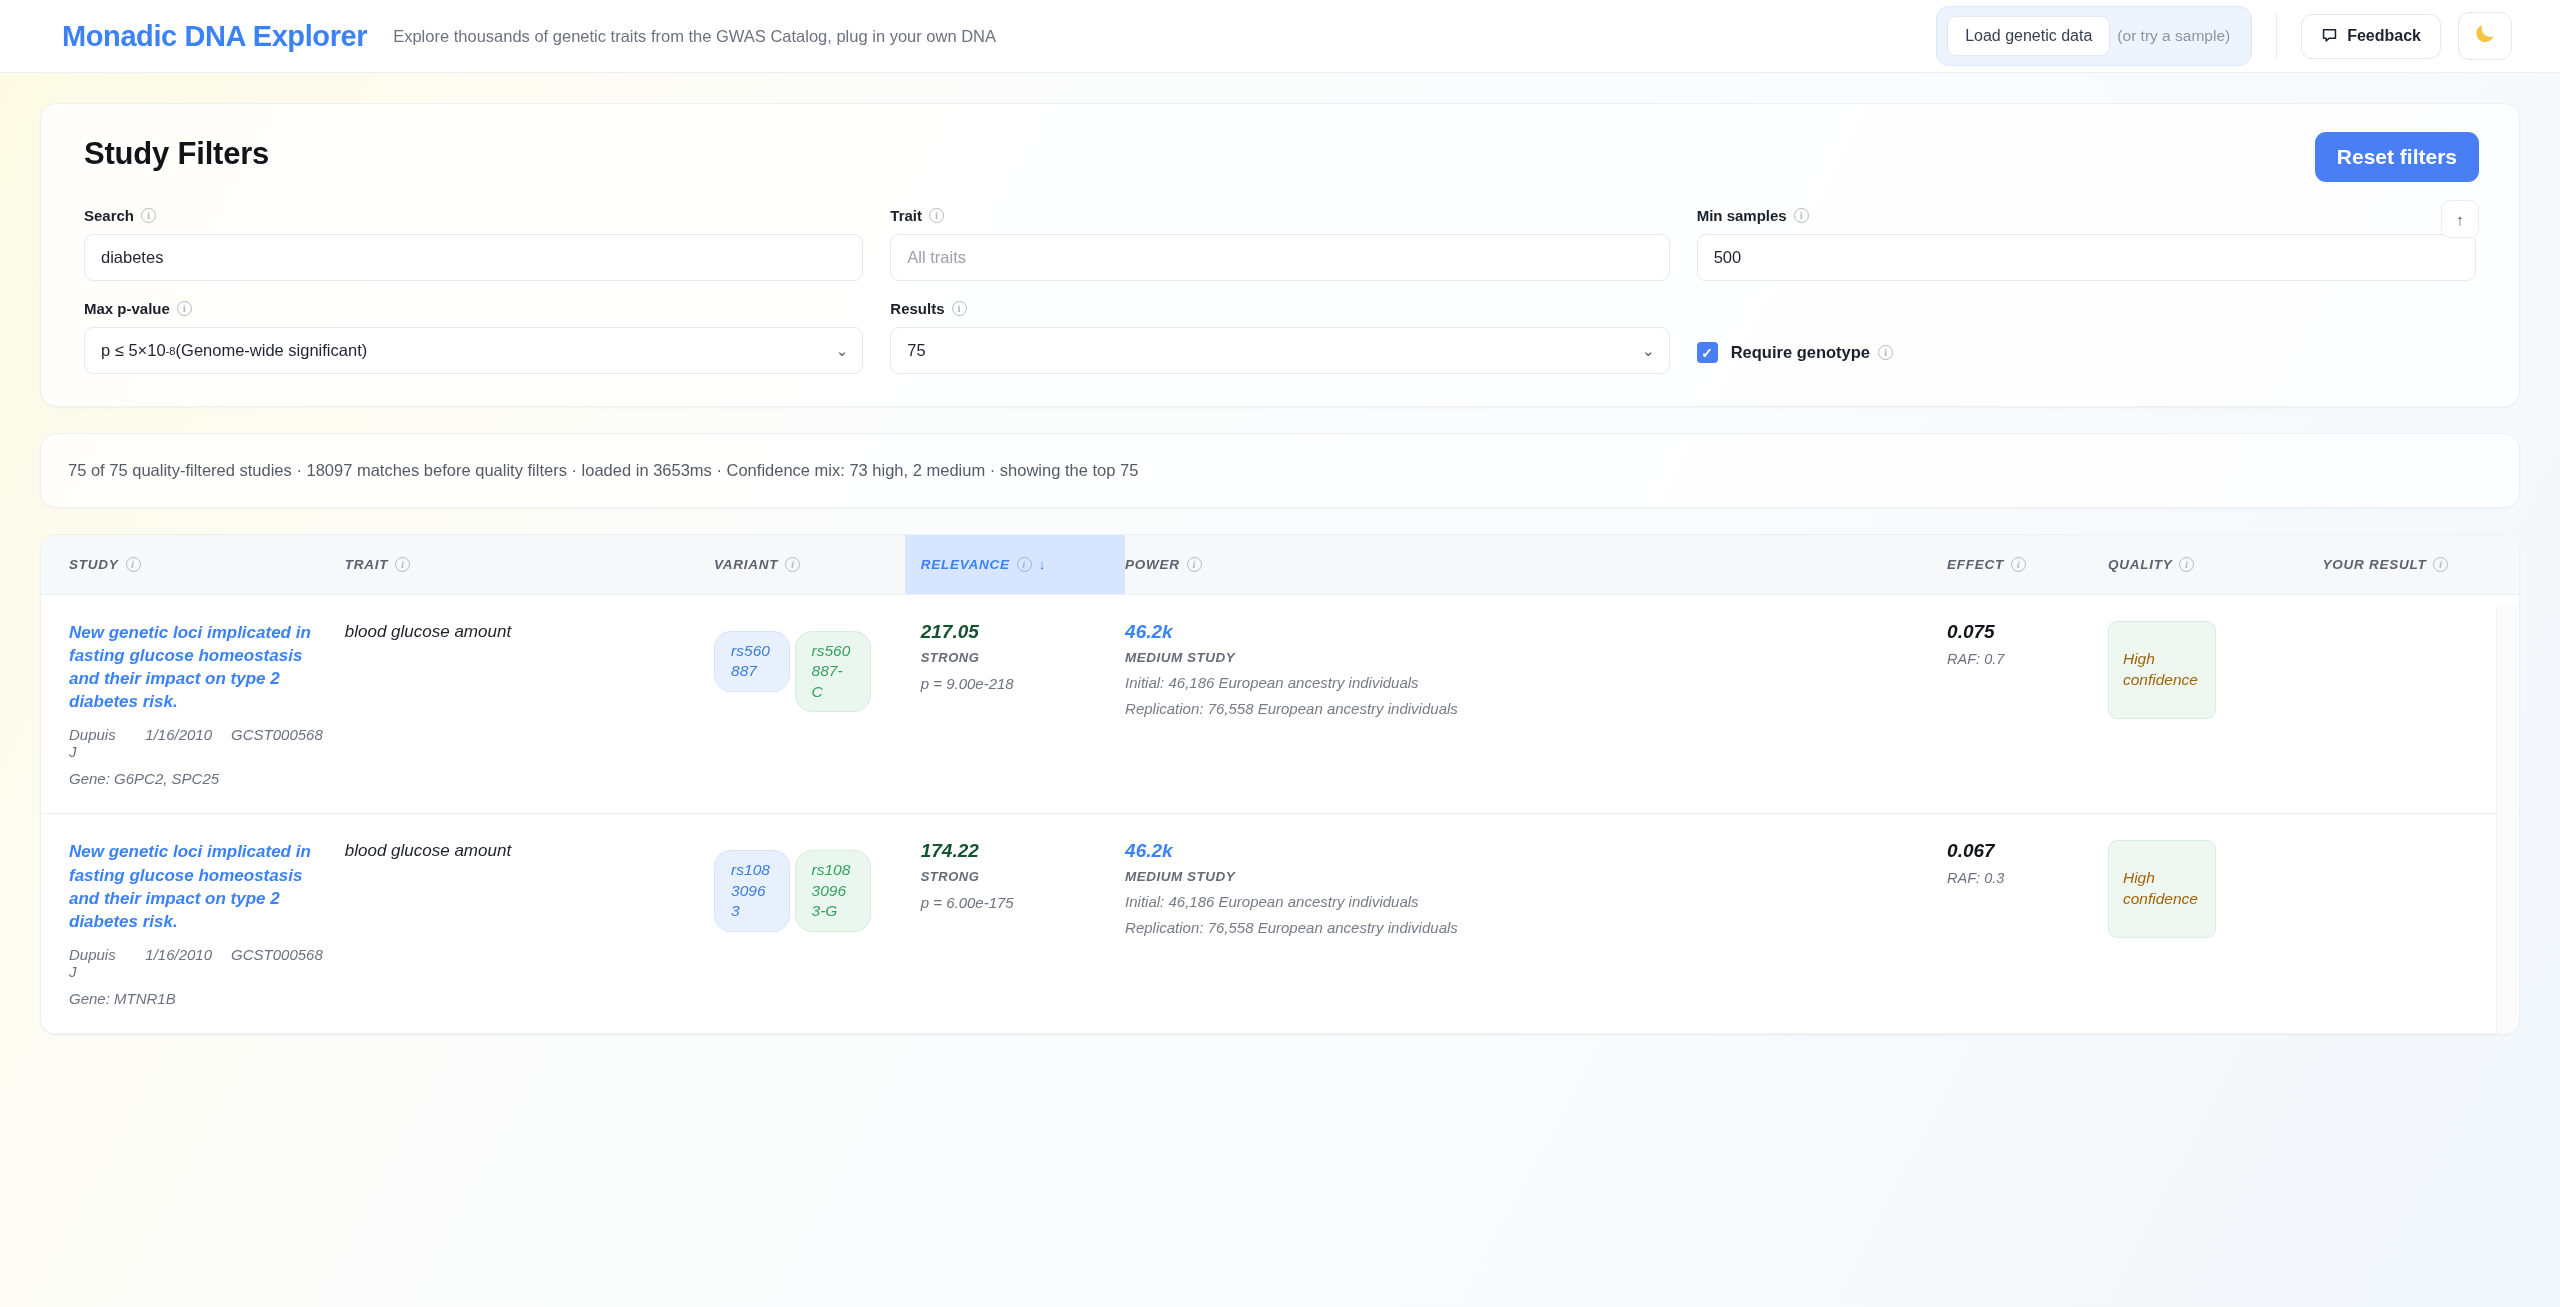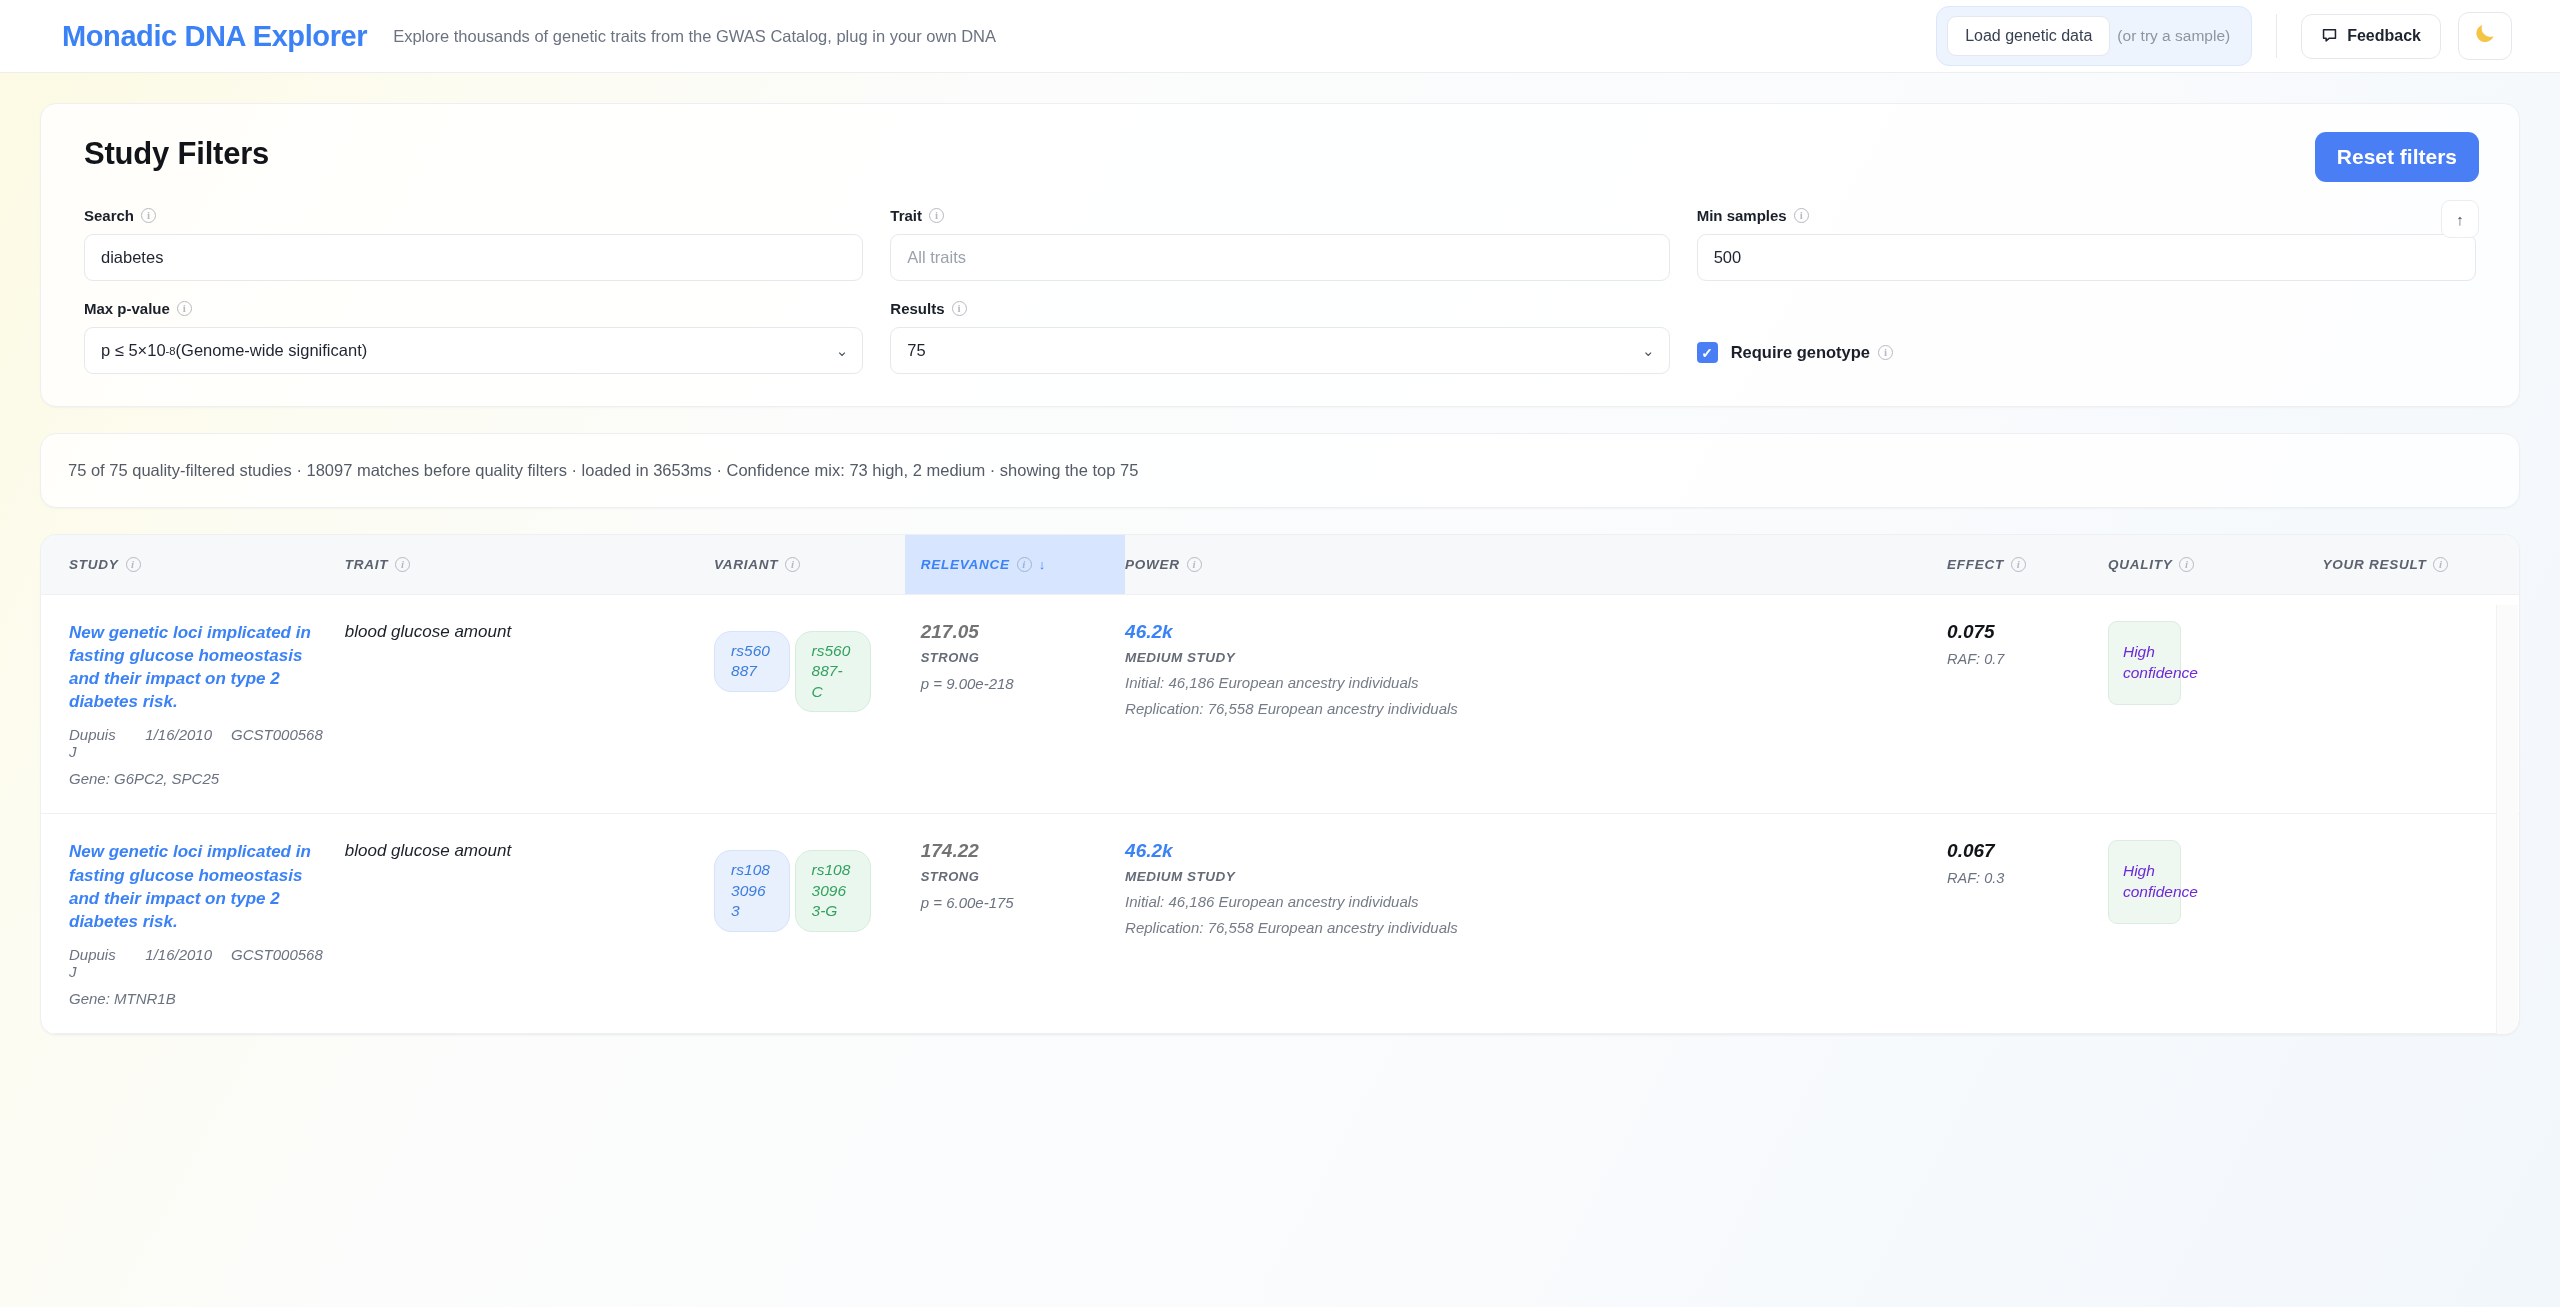--- a/index.html
+++ b/index.html
@@ -328,21 +328,21 @@
     border: 1px solid #d6e3fb;
     color: #3b7ddd;
   }
   .chip.allele {
     background: #eaf7ef;
     border: 1px solid #d6ecdd;
     color: #34a05f;
     margin-top: 10px;
   }
 
-  .rel-val { font-size: 19px; font-weight: 700; color: #737373; }
+  .rel-val { font-size: 19px; font-weight: 700; color: #14532d; }
   .rel-tag {
     margin-top: 7px;
     font-size: 13px;
     font-weight: 700;
     letter-spacing: 0.5px;
     color: #656c78;
   }
   .rel-p { margin-top: 10px; font-size: 15px; color: #6b7280; }
   td.c-relev { padding-left: 16px; padding-right: 14px; }
 
@@ -357,25 +357,25 @@
   .pow-line { margin-top: 9px; font-size: 15px; color: #757c87; }
 
   .eff-val { font-size: 19px; font-weight: 700; color: #111418; }
   .eff-raf { margin-top: 8px; font-size: 14.5px; color: #6b7280; }
 
   .qual-badge {
     display: inline-block;
     background: #eef8f1;
     border: 1px solid #dcecE1;
     border-radius: 9px;
-    padding: 20px 14px;
-    color: #6d28d9;
+    padding: 27px 14px;
+    color: #a16207;
     font-size: 15.5px;
     line-height: 1.35;
-    width: 73px;
+    width: 108px;
   }
 
   
   .tablecard { position: relative; }
   .vscroll {
     position: absolute;
     top: 70px;
     right: 1px;
     bottom: 0;
     width: 22px;

